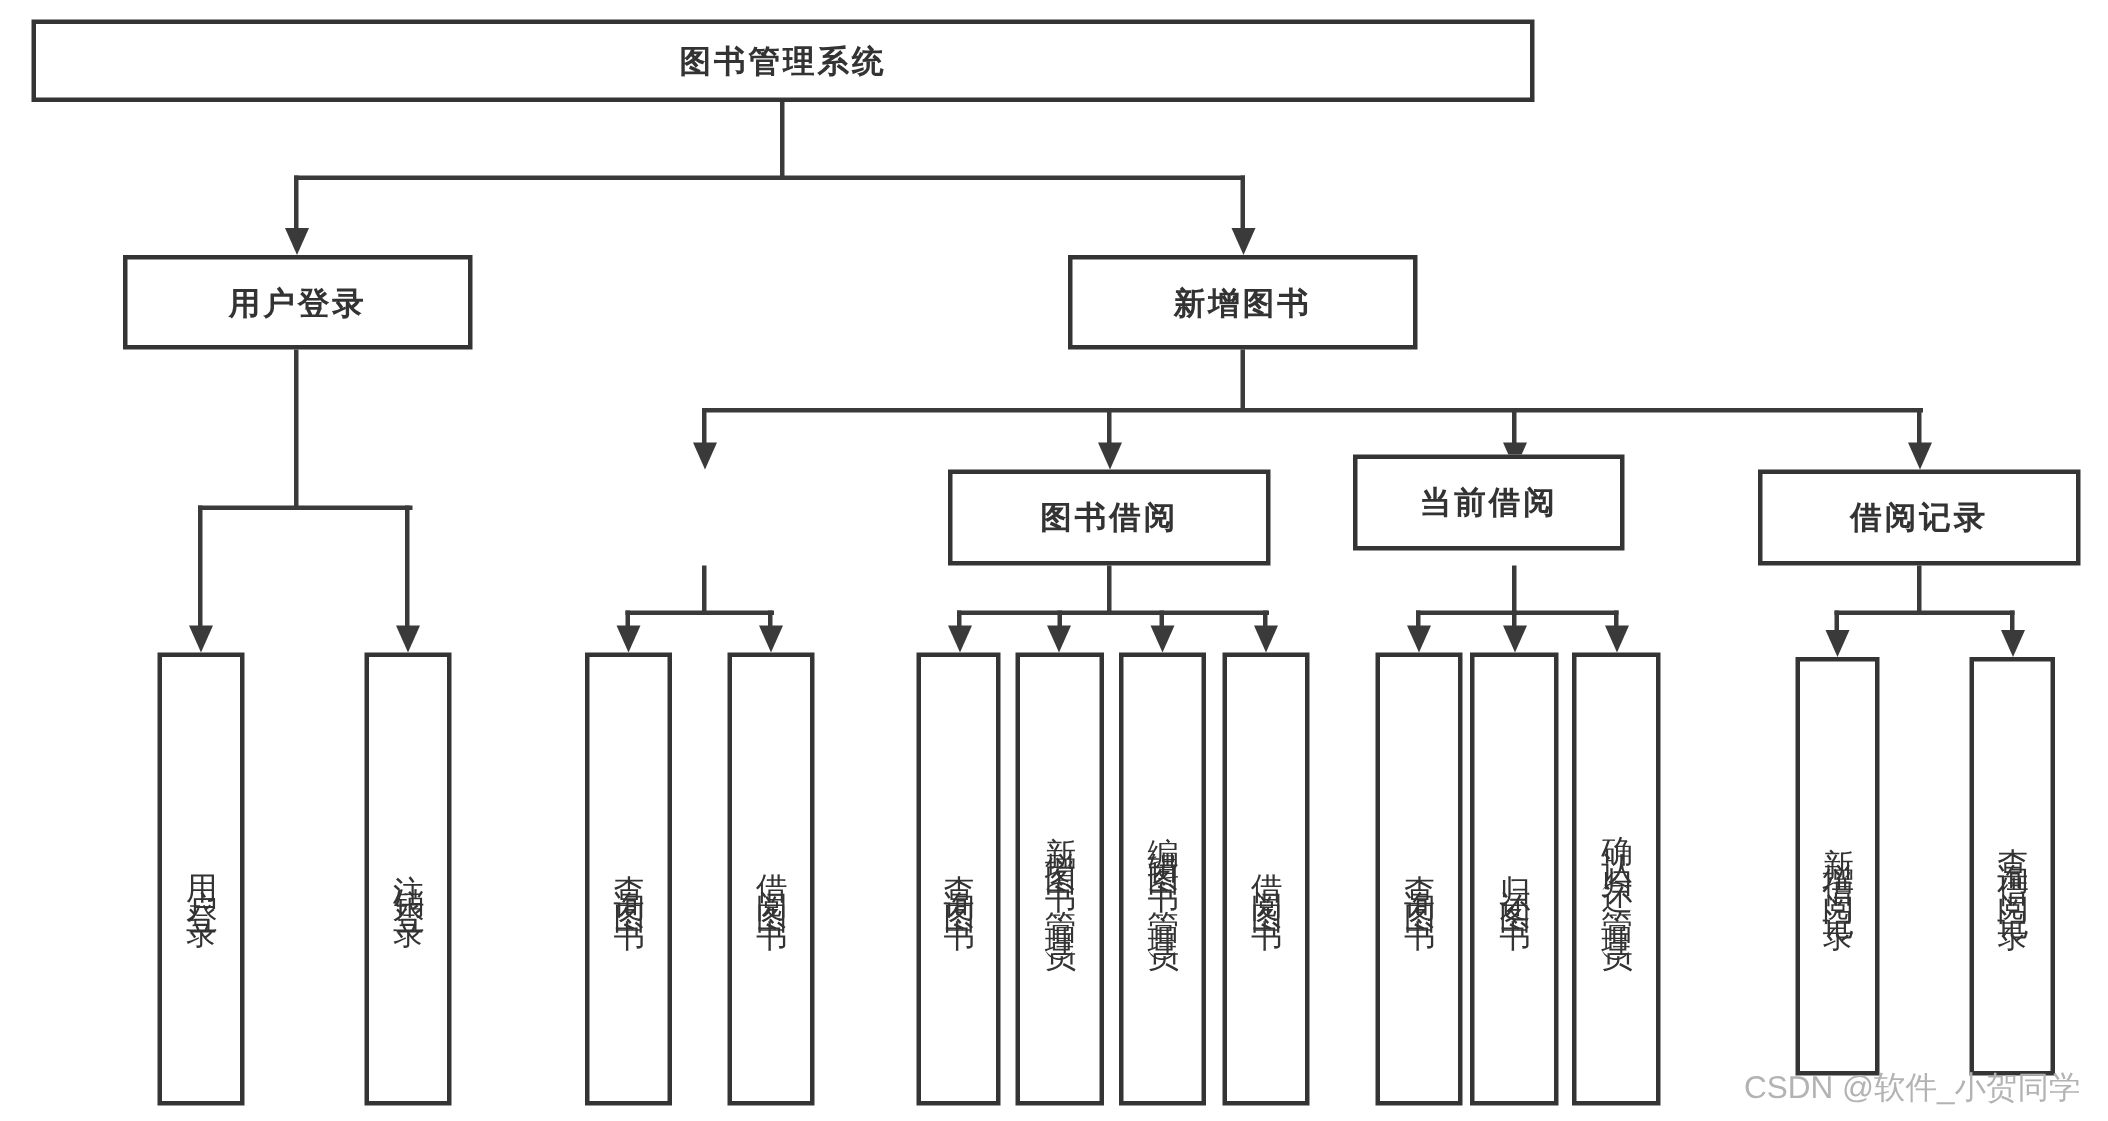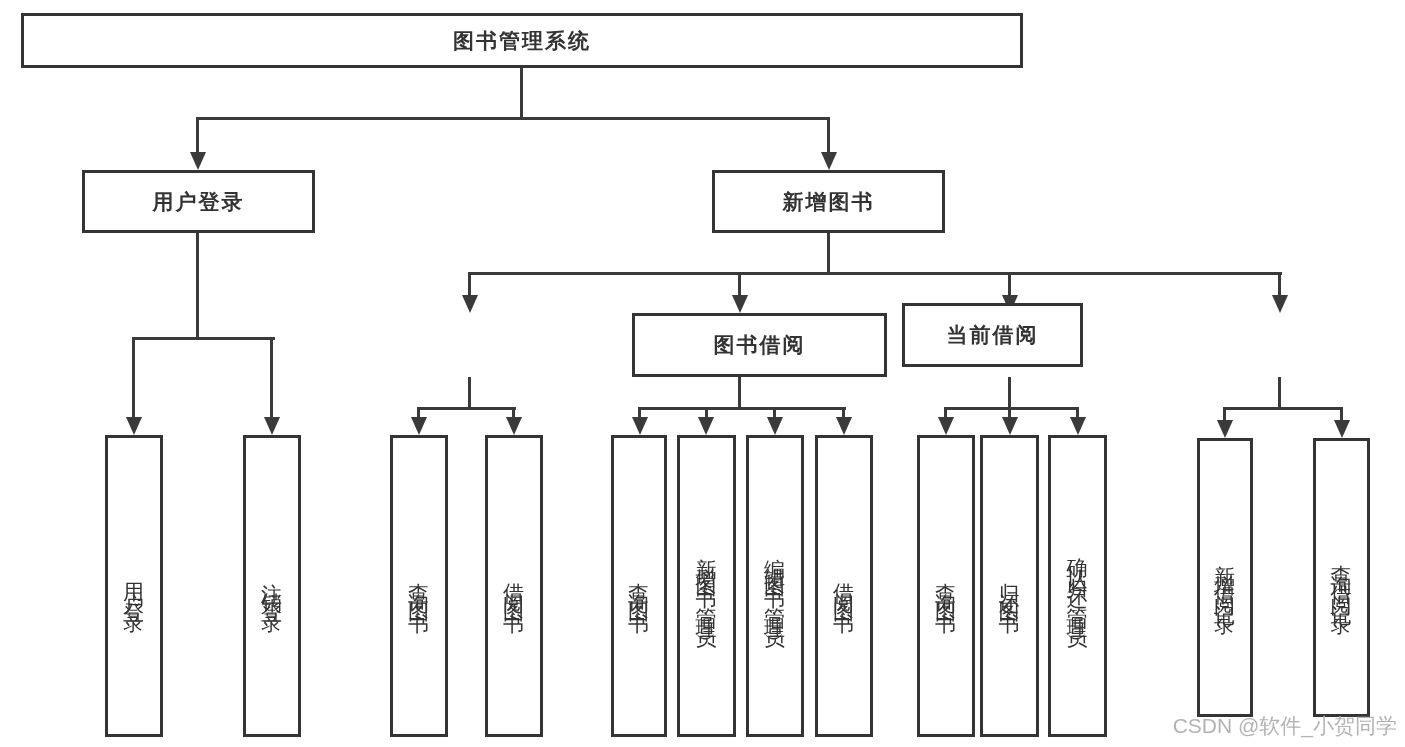--- a/index.html
+++ b/index.html
@@ -16,21 +16,21 @@
     writing-mode:vertical-rl;text-orientation:mixed;
     font-size:21px;letter-spacing:10px;color:#333333;line-height:1;
   }
   .ln{position:absolute;background:#3a3a3a;}
   .arr{
     position:absolute;width:0;height:0;
     border-left:8px solid transparent;border-right:8px solid transparent;
     border-top:18px solid #3a3a3a;
   }
   .watermark{
-    position:absolute;top:712px;right:8px;font-size:21px;line-height:28px;
+    position:absolute;top:712px;right:18px;font-size:21px;line-height:28px;
     color:#b3b3b3;z-index:5;white-space:nowrap;
   }
 </style>
 </head>
 <body>
 
 <div id="canvas">
 
   <div class="box h" style="left:21px;top:13px;width:1002px;height:55px;">
     <span>图书管理系统</span>
@@ -61,25 +61,28 @@
   <div class="ln" style="left:468px;top:272px;width:814px;height:3px;"></div>
   <div class="ln" style="left:468px;top:272px;width:3px;height:26px;"></div>
   <div class="ln" style="left:738px;top:272px;width:3px;height:26px;"></div>
   <div class="ln" style="left:1008px;top:272px;width:3px;height:26px;"></div>
   <div class="ln" style="left:1278px;top:272px;width:3px;height:26px;"></div>
   <div class="arr" style="left:462px;top:295px;"></div>
   <div class="arr" style="left:732px;top:295px;"></div>
   <div class="arr" style="left:1002px;top:295px;"></div>
   <div class="arr" style="left:1272px;top:295px;"></div>
 
-  <div class="box h" style="left:632px;top:313px;width:255px;height:64px;">
+  <div class="box h" style="left:632px;top:313px;width:215px;height:64px;">
     <span>图书借阅</span>
   </div>
   <div class="box h" style="left:902px;top:303px;width:181px;height:64px;">
     <span>当前借阅</span>
+  </div>
+  <div class="box h" style="left:1172px;top:313px;width:215px;height:64px;">
+    <span>借阅记录</span>
   </div>
 
   <div class="ln" style="left:468px;top:377px;width:3px;height:32px;"></div>
   <div class="ln" style="left:417px;top:407px;width:99px;height:3px;"></div>
   <div class="ln" style="left:417px;top:407px;width:3px;height:12px;"></div>
   <div class="ln" style="left:512px;top:407px;width:3px;height:12px;"></div>
   <div class="arr" style="left:411px;top:417px;"></div>
   <div class="arr" style="left:506px;top:417px;"></div>
 
   <div class="ln" style="left:738px;top:377px;width:3px;height:32px;"></div>

